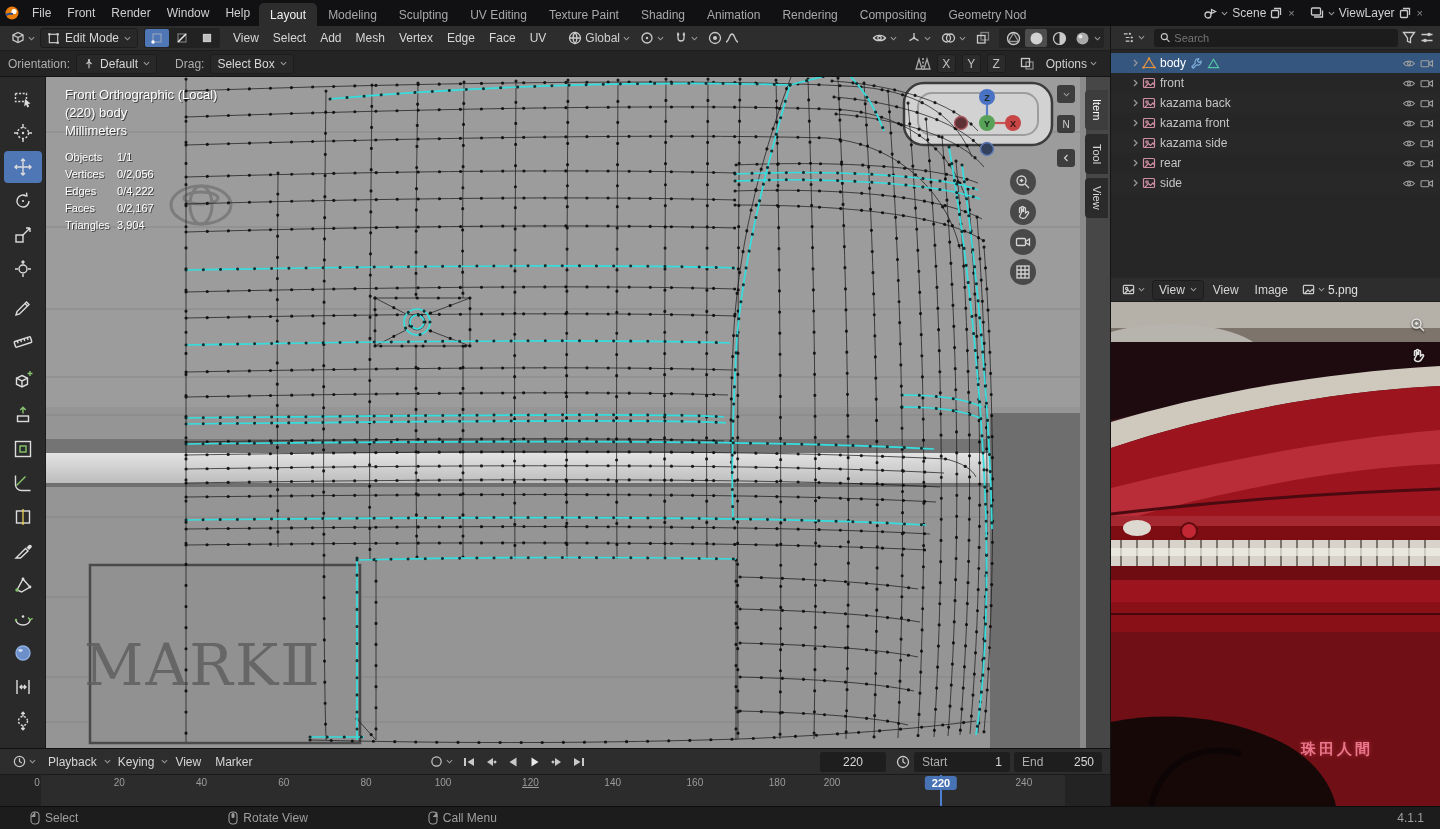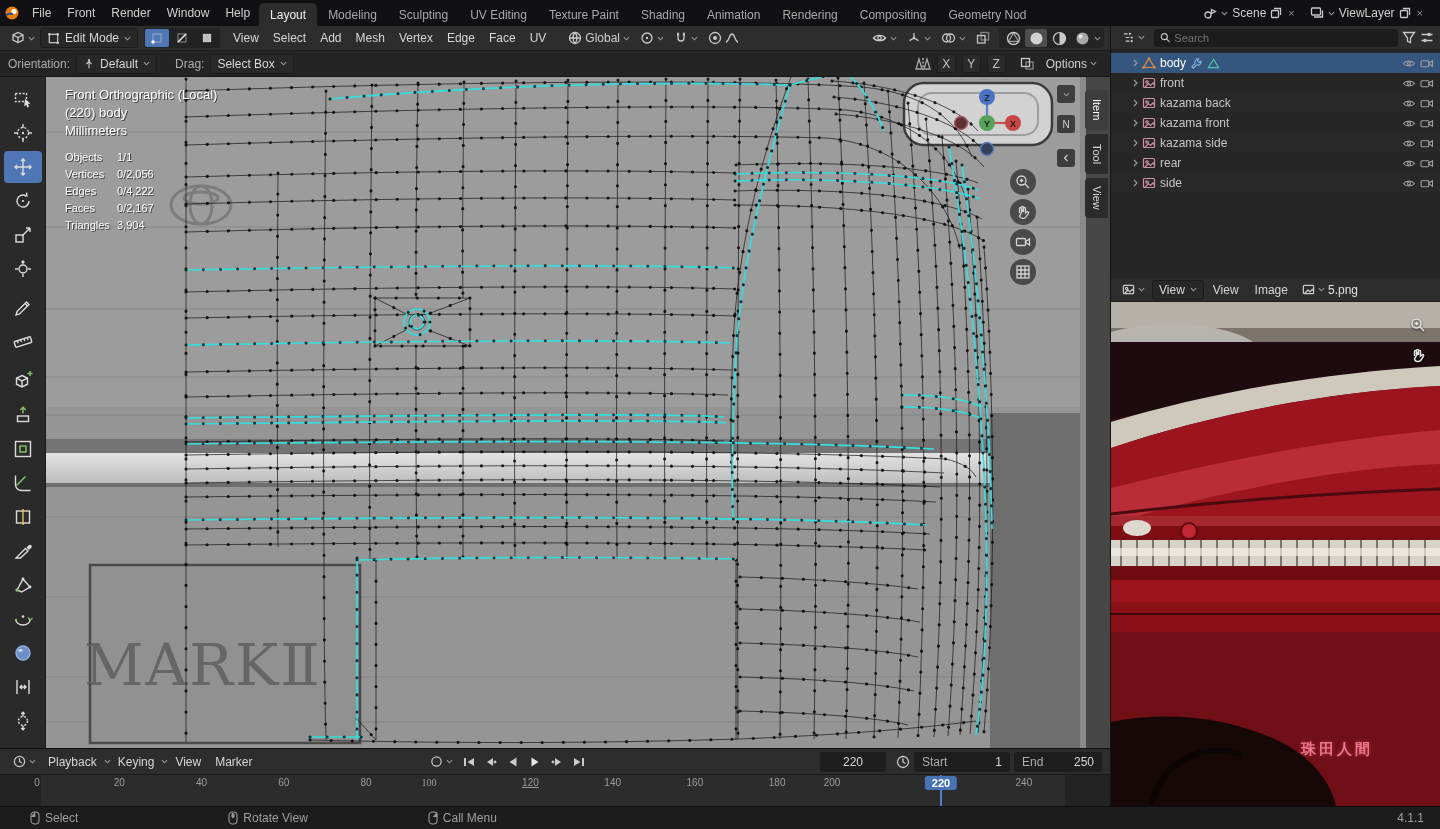--- a/index.html
+++ b/index.html
@@ -1088,21 +1088,21 @@
     <span class="tick" style="left: 37px;">0</span>
 
     <span class="tick" style="left: 119.24px;">20</span>
 
     <span class="tick" style="left: 201.48px;">40</span>
 
     <span class="tick" style="left: 283.72px;">60</span>
 
     <span class="tick" style="left: 365.96px;">80</span>
 
-    <span class="tick" style="left: 429px; font-family: Liberation Serif, serif;">100</span>
+    <span class="tick" style="left: 443px;">100</span>
 
     <span class="tick" style="left: 530.44px; text-decoration: underline;">120</span>
 
     <span class="tick" style="left: 612.68px;">140</span>
 
     <span class="tick" style="left: 694.92px;">160</span>
 
     <span class="tick" style="left: 777.16px;">180</span>
 
     <span class="tick" style="left: 832px;">200</span>

